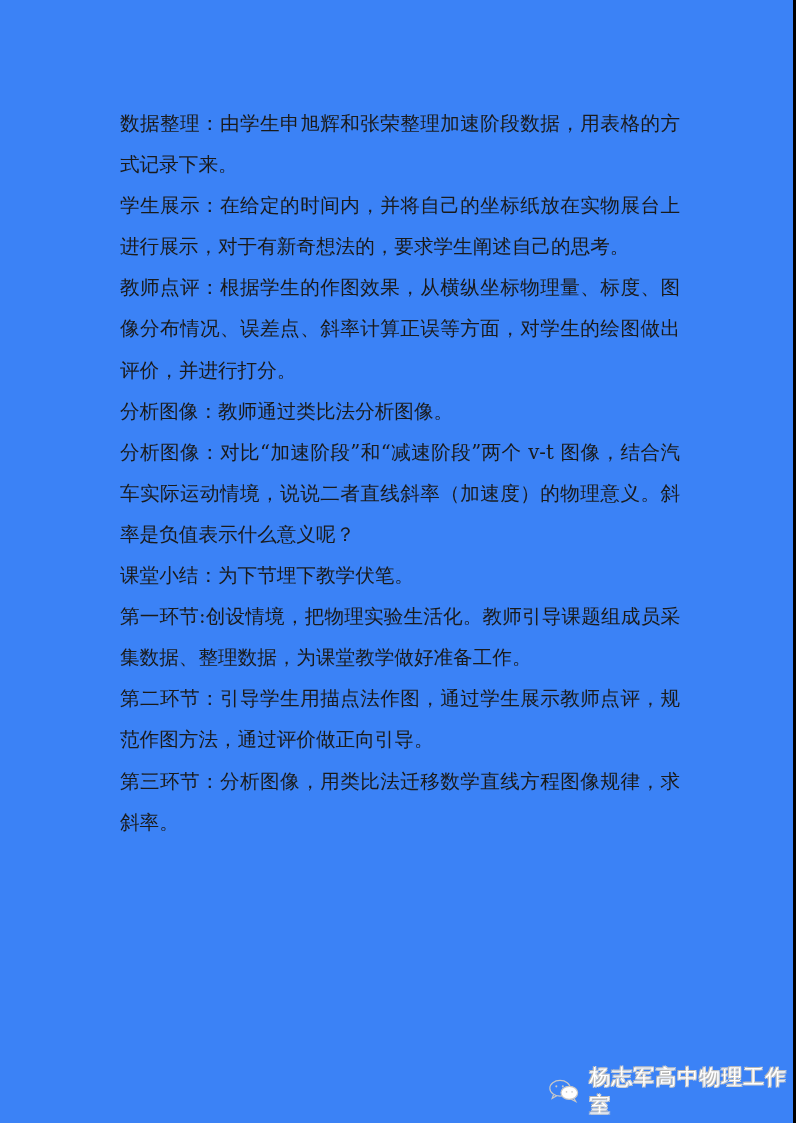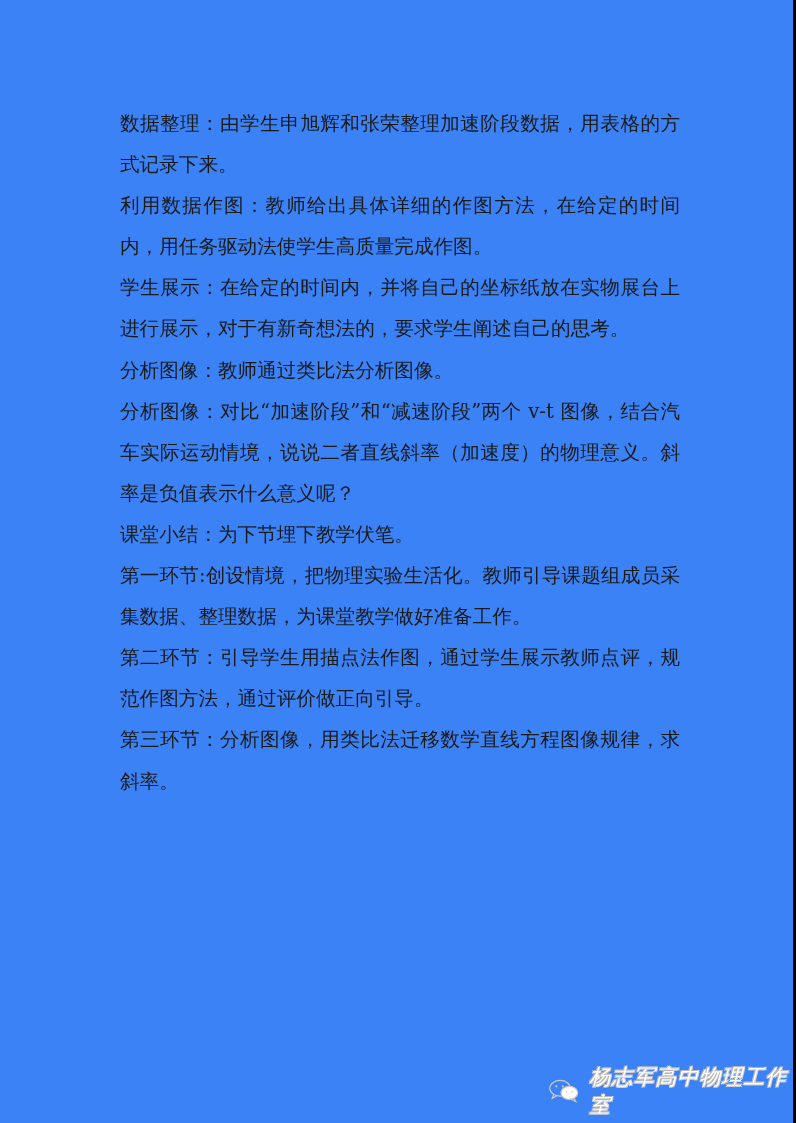--- a/index.html
+++ b/index.html
@@ -61,36 +61,35 @@
       font-size: 21px;
       letter-spacing: 1px;
     }
     .watermark .wm-text {
       color: #ffffff;
       text-shadow:
         -1px -1px 0 #b5b5b5,
          1px -1px 0 #d8d8d8,
         -1px  1px 0 #d8d8d8,
          1px  1px 0 #c4c4c4;
-      font-style: italic;
     }
     .wm-icon {
       width: 36px;
       height: 28px;
       display: block;
     }
   </style>
 </head>
 <body>
 
 <div class="page">
   <div class="content">
     <p class="para">数据整理：由学生申旭辉和张荣整理加速阶段数据，用表格的方式记录下来。</p>
-    <p class="para">利用数据作图：教师给出具体详细的作图方法，在给定的时间内，用任务驱动法使学生高质量完成作图。</p>
     <p class="para">学生展示：在给定的时间内，并将自己的坐标纸放在实物展台上进行展示，对于有新奇想法的，要求学生阐述自己的思考。</p>
+    <p class="para">教师点评：根据学生的作图效果，从横纵坐标物理量、标度、图像分布情况、误差点、斜率计算正误等方面，对学生的绘图做出评价，并进行打分。</p>
     <p class="para">分析图像：教师通过类比法分析图像。</p>
     <p class="para">分析图像：对比“加速阶段”和“减速阶段”两个 v-t 图像，结合汽车实际运动情境，说说二者直线斜率（加速度）的物理意义。斜率是负值表示什么意义呢？</p>
     <p class="para">课堂小结：为下节埋下教学伏笔。</p>
     <p class="para">第一环节:创设情境，把物理实验生活化。教师引导课题组成员采集数据、整理数据，为课堂教学做好准备工作。</p>
     <p class="para">第二环节：引导学生用描点法作图，通过学生展示教师点评，规范作图方法，通过评价做正向引导。</p>
     <p class="para">第三环节：分析图像，用类比法迁移数学直线方程图像规律，求斜率。</p>
   </div>
 
   <div class="watermark">
     <svg class="wm-icon" viewBox="0 0 36 28">

